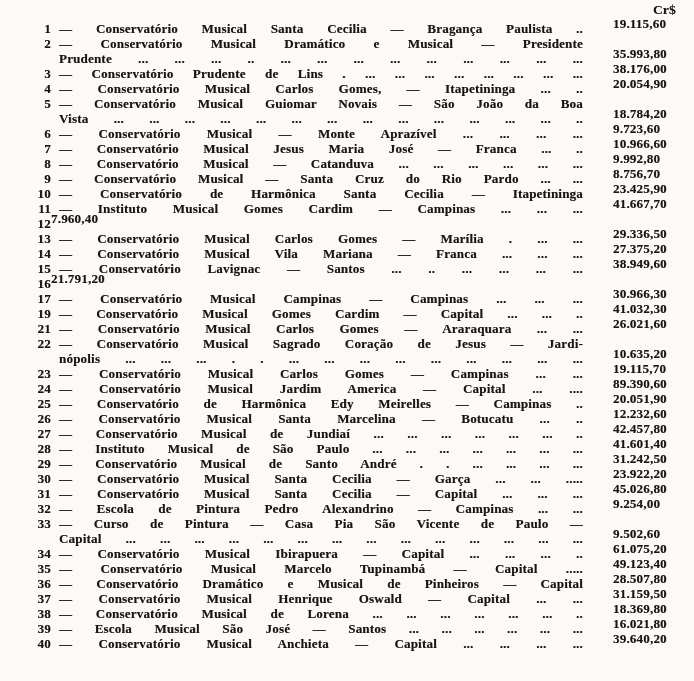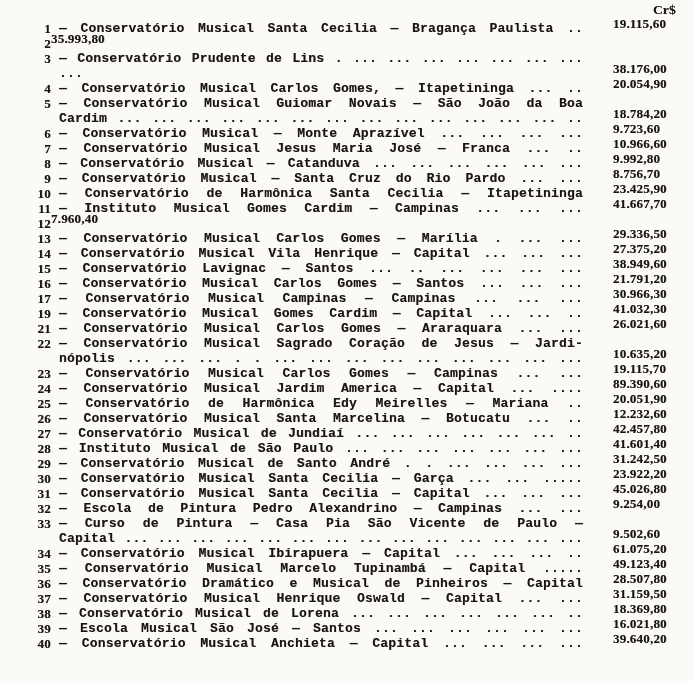--- a/index.html
+++ b/index.html
@@ -47,21 +47,20 @@
     margin-left: 8px;
     min-width: 0;
   }
   .line {
     line-height: 15px;
     padding-right: 30px;
     text-align: justify;
     text-align-last: justify;
     white-space: normal;
     overflow: hidden;
-    font-family: Liberation Mono, monospace;
   }
   .value {
     flex: none;
     width: 100px;
     text-align: left;
     padding-right: 5px;
     line-height: 15px;
     position: relative;
     top: -5px;
     white-space: nowrap;
@@ -75,41 +74,45 @@
   <div id="rows">
       <div class="row">
         <span class="num">1</span>
         <div class="entry">
           <div class="line"><span>—</span> <span>Conservatório Musical Santa Cecilia — Bragança Paulista ..</span></div>
         </div>
         <span class="value">19.115,60</span>
       </div>
       <div class="row">
         <span class="num">2</span>
+        <div class="entry">
+          <div class="line"><span>—</span> <span>Conservatório Musical Dramático e Musical — Presidente</span></div>
+          <div class="line">Prudente ... ... ... .. ... ... ... ... ... ... ... ... ...</div>
+        </div>
         <span class="value">35.993,80</span>
       </div>
       <div class="row">
         <span class="num">3</span>
         <div class="entry">
           <div class="line"><span>—</span> <span>Conservatório Prudente de Lins . ... ... ... ... ... ... ... ...</span></div>
         </div>
         <span class="value">38.176,00</span>
       </div>
       <div class="row">
         <span class="num">4</span>
         <div class="entry">
           <div class="line"><span>—</span> <span>Conservatório Musical Carlos Gomes, — Itapetininga ... ..</span></div>
         </div>
         <span class="value">20.054,90</span>
       </div>
       <div class="row">
         <span class="num">5</span>
         <div class="entry">
           <div class="line"><span>—</span> <span>Conservatório Musical Guiomar Novais — São João da Boa</span></div>
-          <div class="line">Cardim ... ... ... ... ... ... ... ... ... ... ... ... ... ..</div>
+          <div class="line">Vista ... ... ... ... ... ... ... ... ... ... ... ... ... ..</div>
         </div>
         <span class="value">18.784,20</span>
       </div>
       <div class="row">
         <span class="num">6</span>
         <div class="entry">
           <div class="line"><span>—</span> <span>Conservatório Musical — Monte Aprazível ... ... ... ...</span></div>
         </div>
         <span class="value">9.723,60</span>
       </div>
@@ -155,36 +158,33 @@
       <div class="row">
         <span class="num">13</span>
         <div class="entry">
           <div class="line"><span>—</span> <span>Conservatório Musical Carlos Gomes — Marília . ... ...</span></div>
         </div>
         <span class="value">29.336,50</span>
       </div>
       <div class="row">
         <span class="num">14</span>
         <div class="entry">
-          <div class="line"><span>—</span> <span>Conservatório Musical Vila Henrique — Capital ... ... ...</span></div>
+          <div class="line"><span>—</span> <span>Conservatório Musical Vila Mariana — Franca ... ... ...</span></div>
         </div>
         <span class="value">27.375,20</span>
       </div>
       <div class="row">
         <span class="num">15</span>
         <div class="entry">
           <div class="line"><span>—</span> <span>Conservatório Lavignac — Santos ... .. ... ... ... ...</span></div>
         </div>
         <span class="value">38.949,60</span>
       </div>
       <div class="row">
         <span class="num">16</span>
-        <div class="entry">
-          <div class="line"><span>—</span> <span>Conservatório Musical Carlos Gomes — Santos ... ... ...</span></div>
-        </div>
         <span class="value">21.791,20</span>
       </div>
       <div class="row">
         <span class="num">17</span>
         <div class="entry">
           <div class="line"><span>—</span> <span>Conservatório Musical Campinas — Campinas ... ... ...</span></div>
         </div>
         <span class="value">30.966,30</span>
       </div>
       <div class="row">
@@ -219,21 +219,21 @@
       <div class="row">
         <span class="num">24</span>
         <div class="entry">
           <div class="line"><span>—</span> <span>Conservatório Musical Jardim America — Capital ... ....</span></div>
         </div>
         <span class="value">89.390,60</span>
       </div>
       <div class="row">
         <span class="num">25</span>
         <div class="entry">
-          <div class="line"><span>—</span> <span>Conservatório de Harmônica Edy Meirelles — Mariana ..</span></div>
+          <div class="line"><span>—</span> <span>Conservatório de Harmônica Edy Meirelles — Campinas ..</span></div>
         </div>
         <span class="value">20.051,90</span>
       </div>
       <div class="row">
         <span class="num">26</span>
         <div class="entry">
           <div class="line"><span>—</span> <span>Conservatório Musical Santa Marcelina — Botucatu ... ..</span></div>
         </div>
         <span class="value">12.232,60</span>
       </div>

